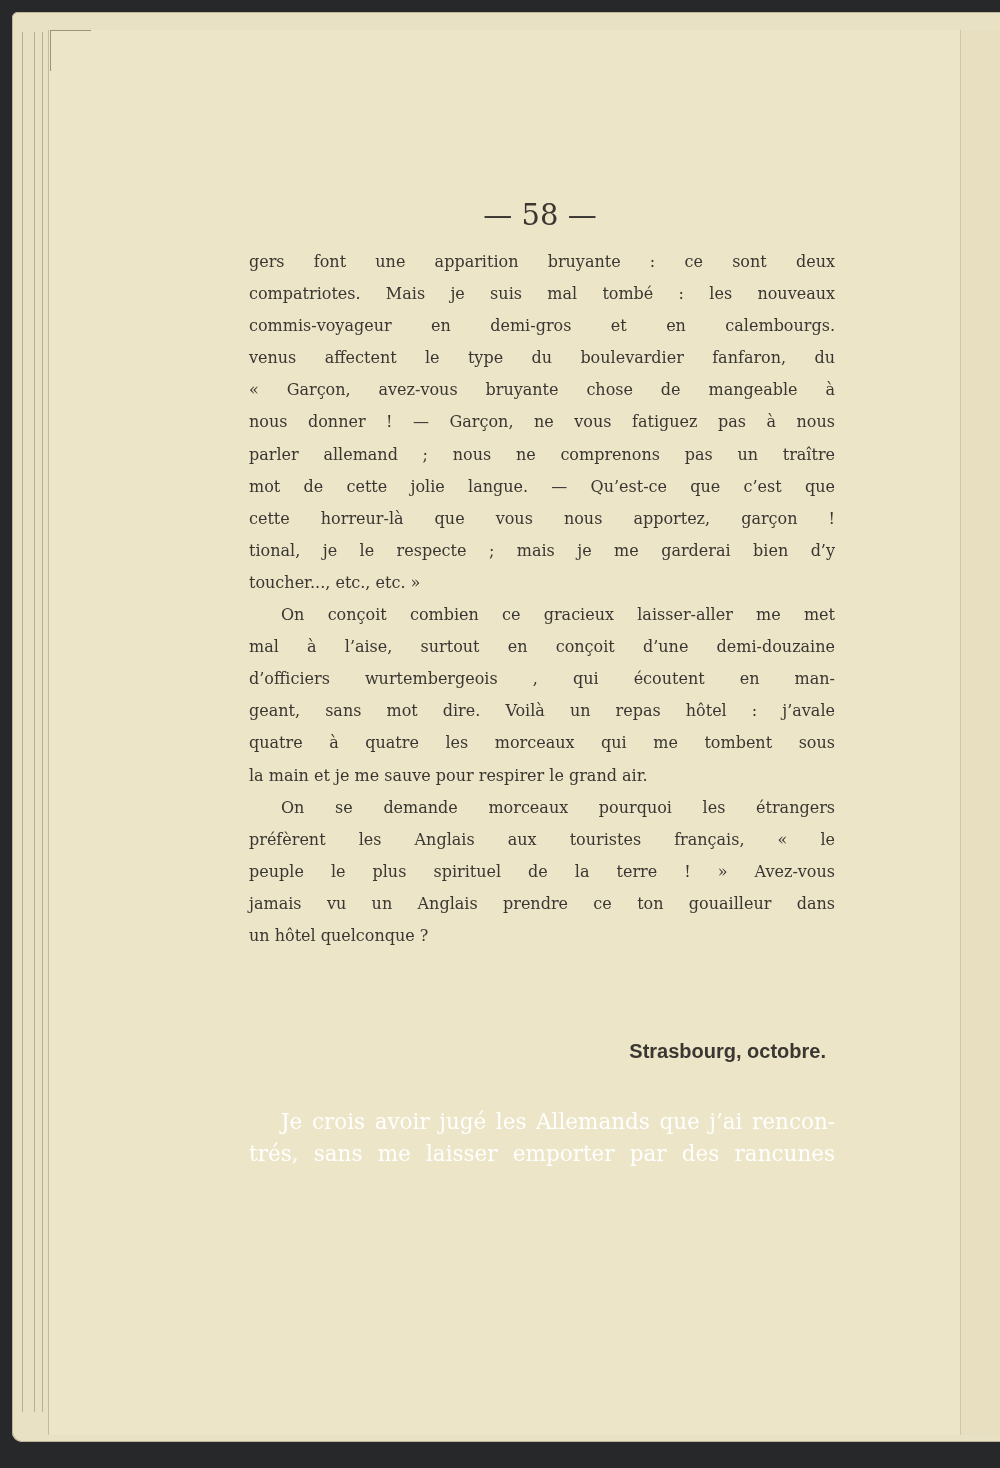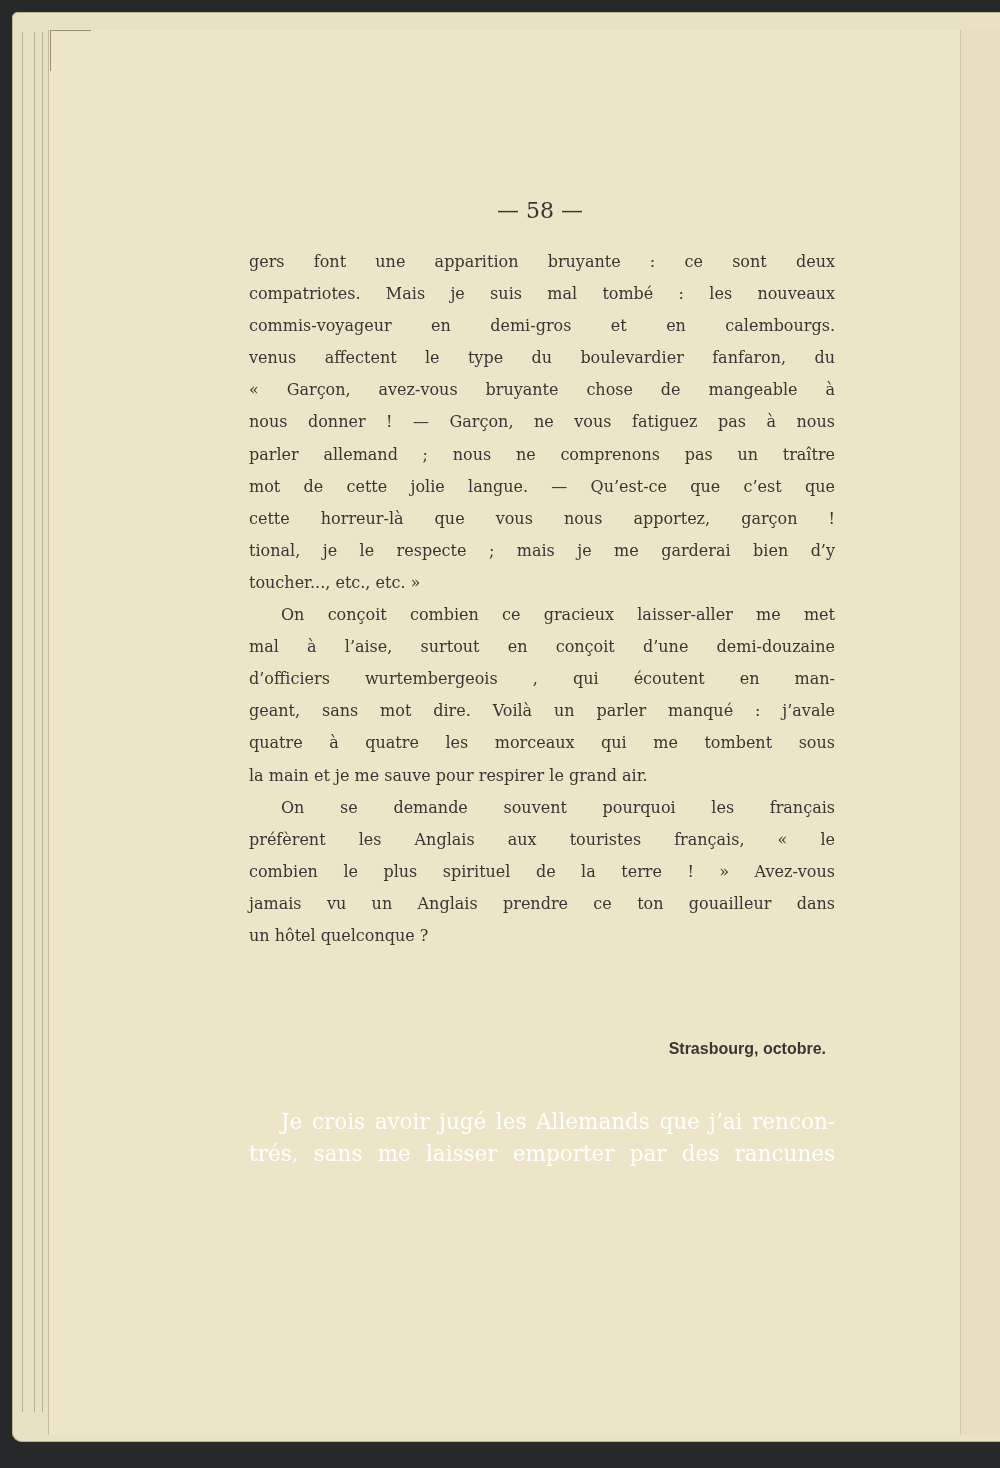--- a/index.html
+++ b/index.html
@@ -46,27 +46,27 @@
       color: #3a3632;
       text-align: justify;
     }
     .text-block .line { display: block; white-space: nowrap; text-align-last: justify; }
     .text-block .line.last { text-align-last: left; }
     .text-block .indent { padding-left: 32px; }
     .page-number {
       position: absolute; left: 440px; top: 198px;
       width: 200px; text-align: center;
       font-family: "DejaVu Serif", serif;
-      font-size: 22px; color: #3a3632;
+      font-size: 29px; color: #3a3632;
     }
     .place-date {
       position: absolute; left: 620px; top: 1040px;
       width: 206px; text-align: right;
       font-family: "Liberation Sans", sans-serif;
-      font-weight: bold; font-size: 16px; color: #3a3632;
+      font-weight: bold; font-size: 20px; color: #3a3632;
     }
     .para2 { position: absolute; left: 249px; top: 1106px; width: 586px;
       font-family: "DejaVu Serif", serif; font-size: 21.5px; line-height: 32.1px; color: #ffffff; }
     .para2 .line { display: block; white-space: nowrap; text-align: justify; text-align-last: justify; }
     .para2 .indent { padding-left: 32px; }
   </style>
 </head>
 <body>
 
 <div class="page-stack">
@@ -91,28 +91,28 @@
       <span class="line">parler allemand ; nous ne comprenons pas un traître</span>
       <span class="line">mot de cette jolie langue. — Qu’est-ce que c’est que</span>
       <span class="line">cette horreur-là que vous nous apportez, garçon !</span>
       <span class="line">tional, je le respecte ; mais je me garderai bien d’y</span>
       <span class="line last">toucher..., etc., etc. »</span>
     </div>
     <div>
       <span class="line indent">On conçoit combien ce gracieux laisser-aller me met</span>
       <span class="line">mal à l’aise, surtout en conçoit d’une demi-douzaine</span>
       <span class="line">d’officiers wurtembergeois , qui écoutent en man-</span>
-      <span class="line">geant, sans mot dire. Voilà un parler manqué : j’avale</span>
+      <span class="line">geant, sans mot dire. Voilà un repas hôtel : j’avale</span>
       <span class="line">quatre à quatre les morceaux qui me tombent sous</span>
       <span class="line last">la main et je me sauve pour respirer le grand air.</span>
     </div>
     <div>
-      <span class="line indent">On se demande souvent pourquoi les français</span>
+      <span class="line indent">On se demande morceaux pourquoi les étrangers</span>
       <span class="line">préfèrent les Anglais aux touristes français, « le</span>
-      <span class="line">combien le plus spirituel de la terre ! » Avez-vous</span>
+      <span class="line">peuple le plus spirituel de la terre ! » Avez-vous</span>
       <span class="line">jamais vu un Anglais prendre ce ton gouailleur dans</span>
       <span class="line last">un hôtel quelconque ?</span>
     </div>
   </div>
 
 <div class="place-date">Strasbourg, octobre.</div>
 
 <div class="para2" id="next-para">
     <span class="line indent">Je crois avoir jugé les Allemands que j’ai rencon-</span>
     <span class="line">trés, sans me laisser emporter par des rancunes</span>

